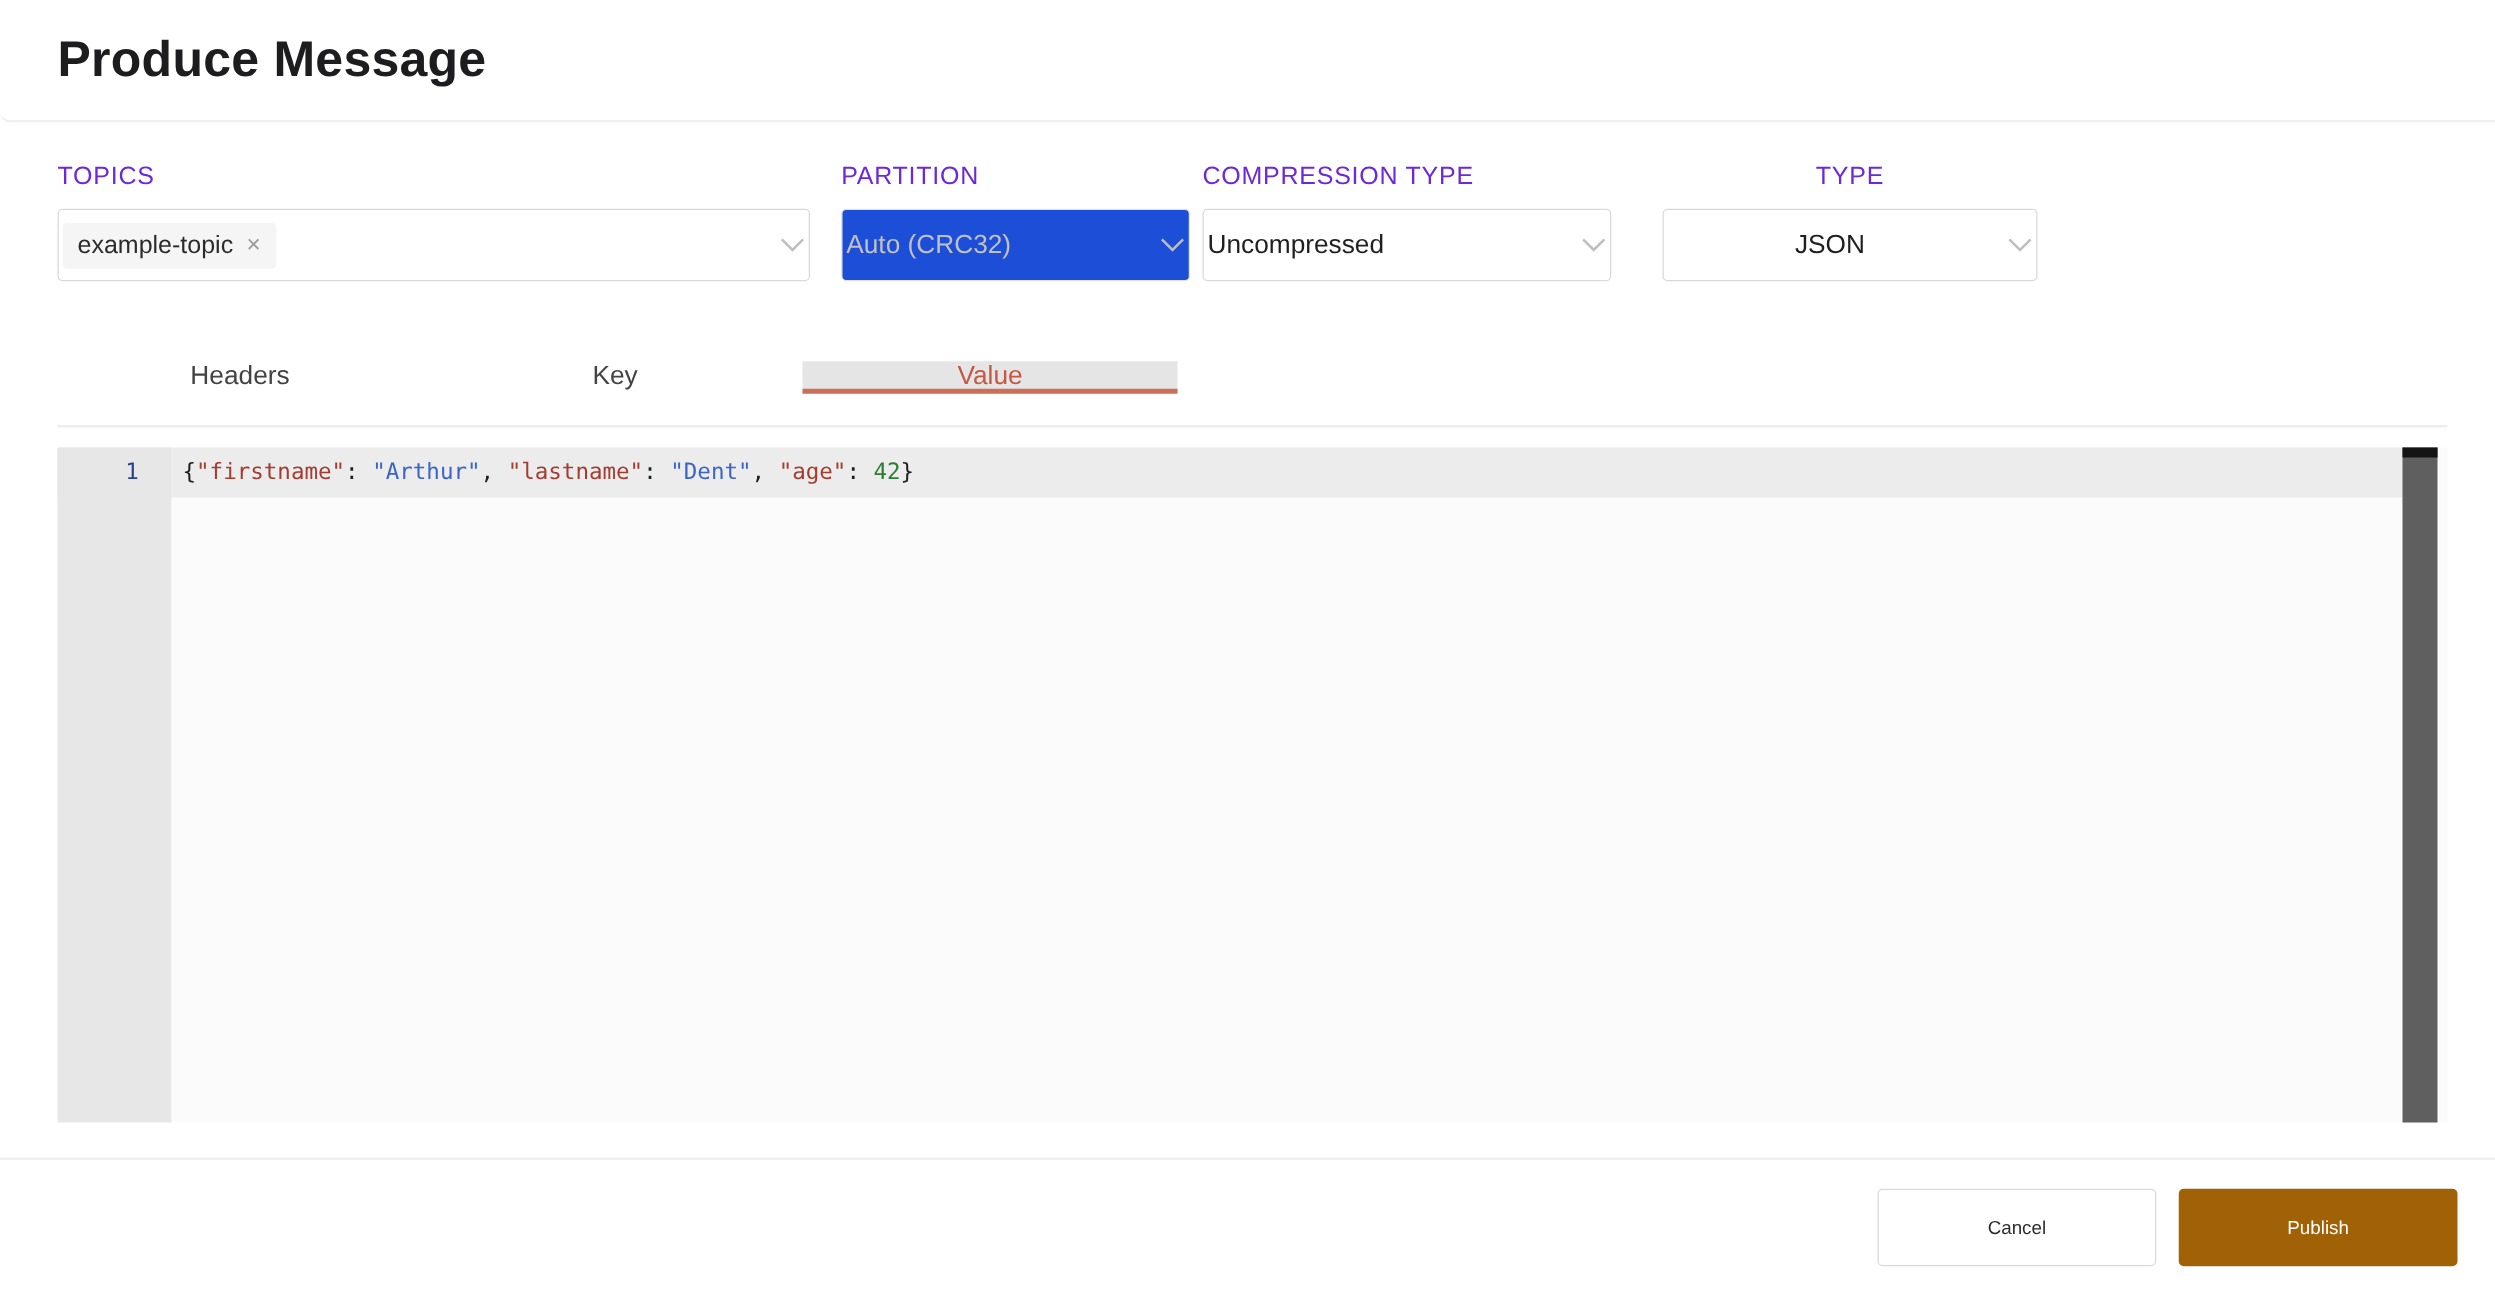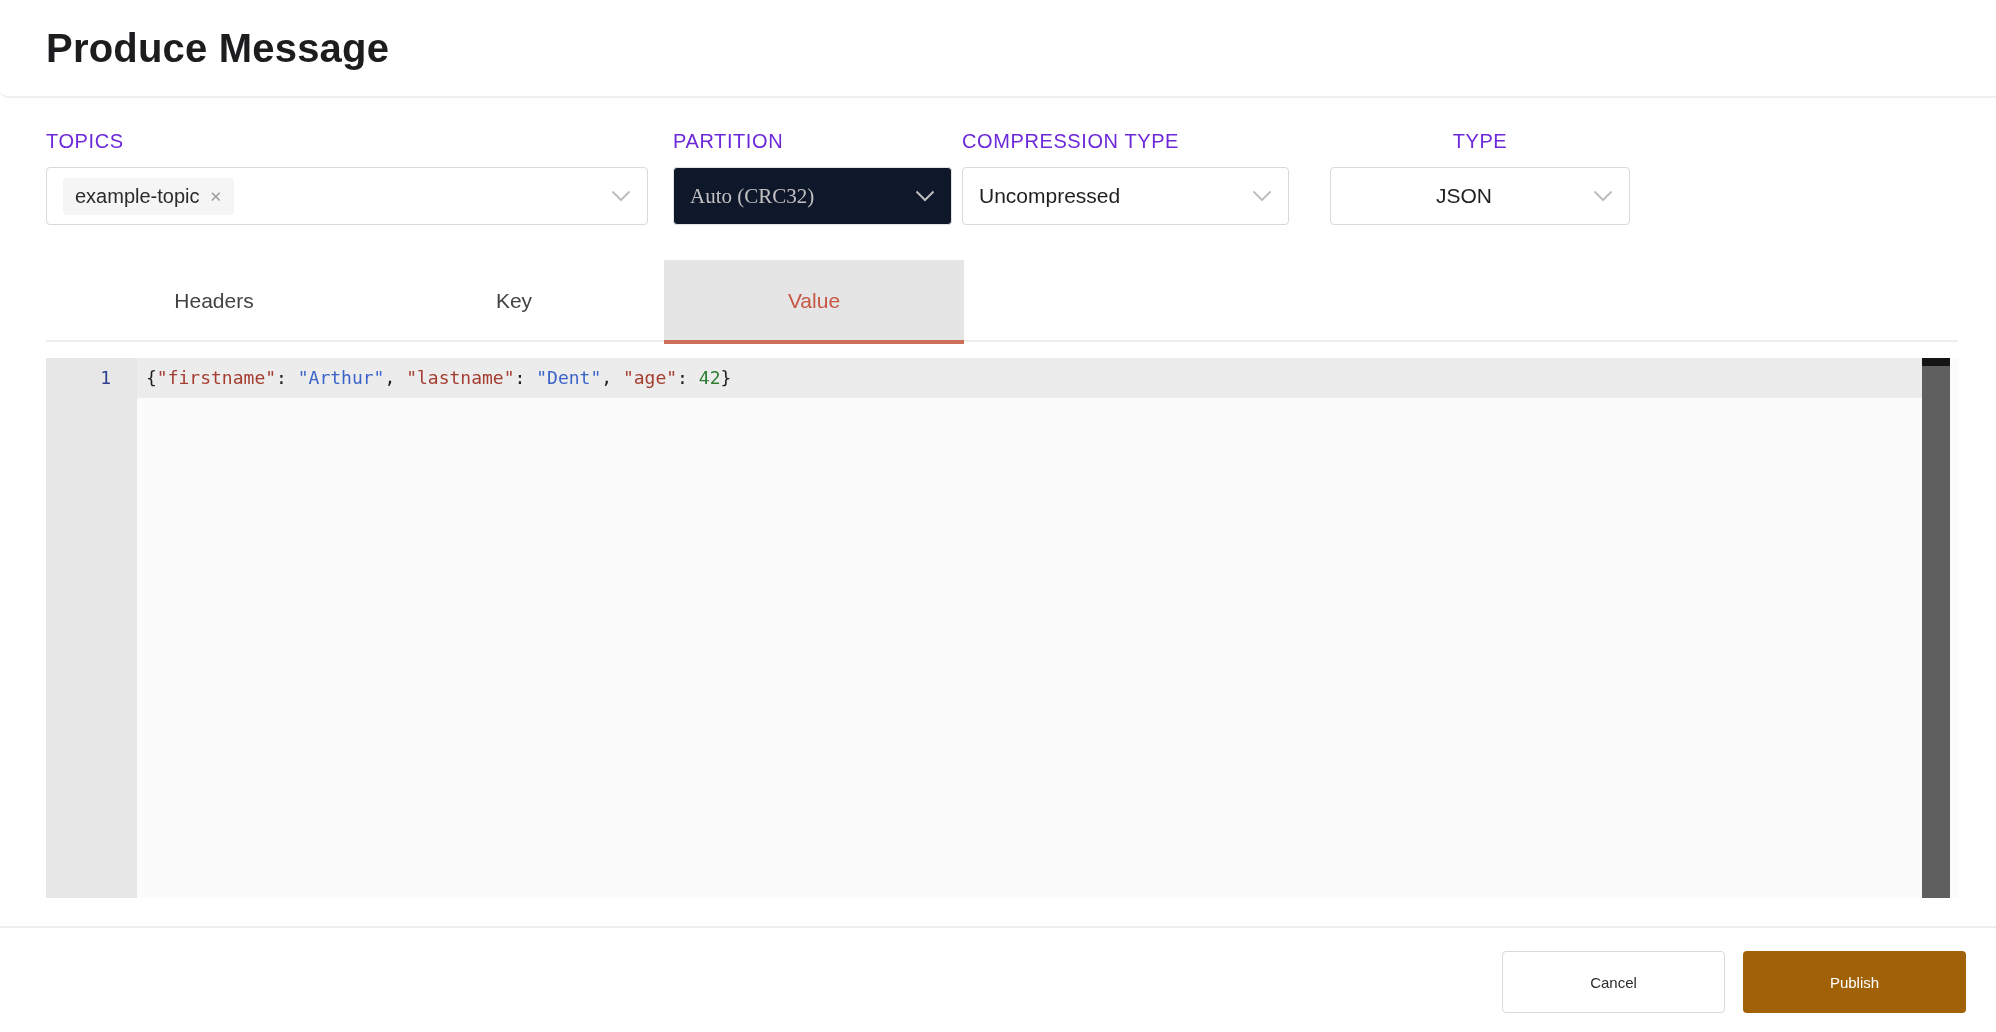--- a/index.html
+++ b/index.html
@@ -11,40 +11,40 @@
   .hdr { position:absolute; top:0; left:0; right:0; height:98px;
          border-bottom:2px solid #efefef; border-radius:0 0 0 8px; }
   .hdr-title { position:absolute; left:46px; top:0; line-height:96px;
                font-size:40px; font-weight:600; color:#1d1d1f; letter-spacing:.2px; }
 
   
   .fgroup { position:absolute; top:130px; }
   .flabel { display:block; font-size:20px; font-weight:500; color:#6d28d9;
             letter-spacing:.6px; margin-bottom:14px; }
   .fbox { margin-top:0; height:58px; border:1.5px solid #d9d9d9; border-radius:4px;
-          background:#fff; display:flex; align-items:center; padding:0 16px;
+          background:#fff; display:flex; align-items:center; padding:0 3px;
           font-size:21px; color:#1f1f1f; justify-content:space-between; cursor:pointer; }
   .fbox .val { flex:1; white-space:nowrap; overflow:hidden; }
-  .fbox.disabled { background:#0f172a; border-color:#e3e3e3; color:#c1c1c1; cursor:not-allowed;font-family:Liberation Serif, serif; }
+  .fbox.disabled { background:#1d4ed8; border-color:#e3e3e3; color:#c1c1c1; cursor:not-allowed; }
   .chev { flex:0 0 auto; margin-left:12px; display:flex; align-items:center; }
 
   .g-topics { left:46px; width:602px; }
   .g-partition { left:673px; width:279px; }
   .g-compression { left:934px; width:327px;margin-left:28px; }
   .g-type { left:1330px; width:300px;text-align:center; }
 
   .tag { display:inline-flex; align-items:center; gap:10px; background:#f5f5f5;
          border-radius:4px; padding:7px 12px; font-size:20px; color:#2b2b2b; }
   .tag-x { font-size:15px; color:#9b9b9b; cursor:pointer; line-height:1; }
 
   
   .tabbar-line { position:absolute; left:46px; width:1912px; top:340px; height:2px;
                  background:#eeeeee; }
-  .tabs { position:absolute; left:64px; top:260px; width:900px; height:82px;
-          display:flex; z-index:2; }
+  .tabs { position:absolute; left:42px; top:260px; width:900px; height:82px;
+          display:flex; z-index:2;align-items:center; }
   .tab { flex:0 0 300px; display:flex; align-items:center; justify-content:center;
          font-size:21px; color:#434343; cursor:pointer; position:relative; }
   .tab.active { background:#e5e5e5; color:#c75642; }
   .tab.active::after { content:""; position:absolute; left:0; right:0; bottom:-2px;
                        height:4px; background:#cd6e56; }
 
   
   .editor { position:absolute; left:46px; top:358px; width:1912px; height:540px;
             background:#fbfbfb; cursor:text; }
   .active-line { position:absolute; left:0; top:0; height:40px; right:36px;

